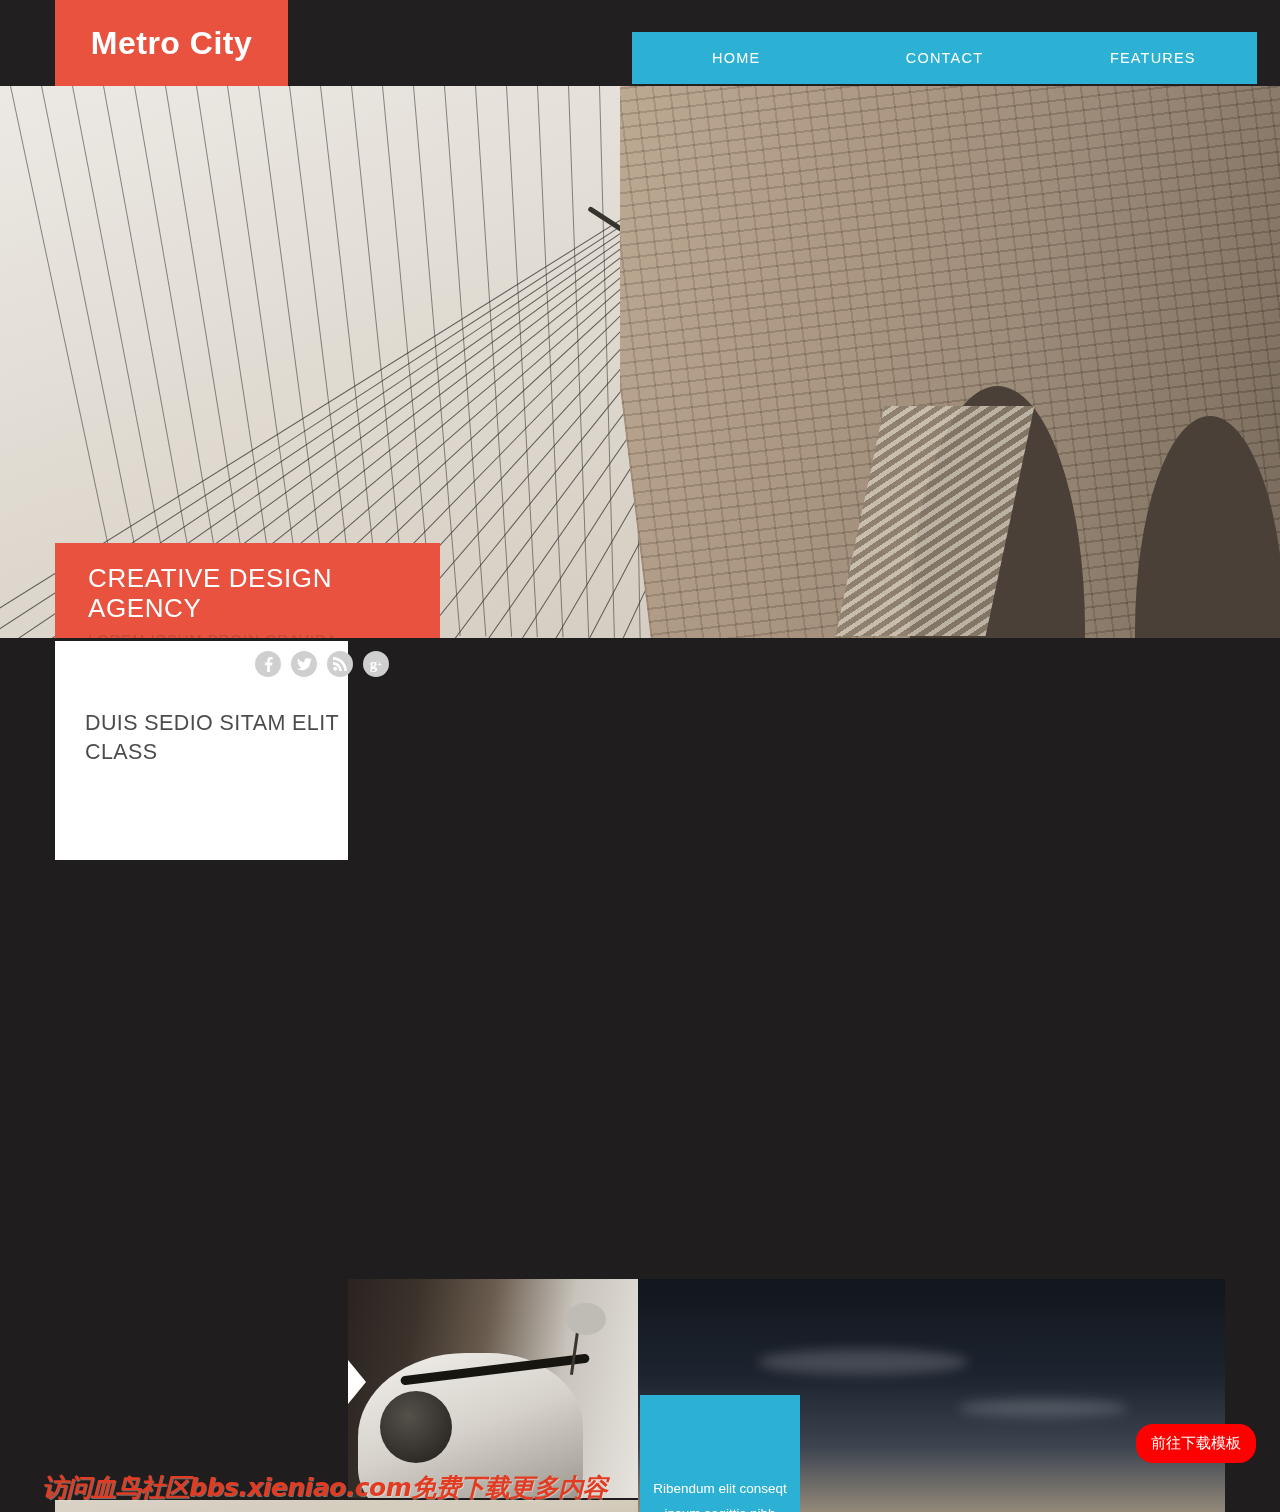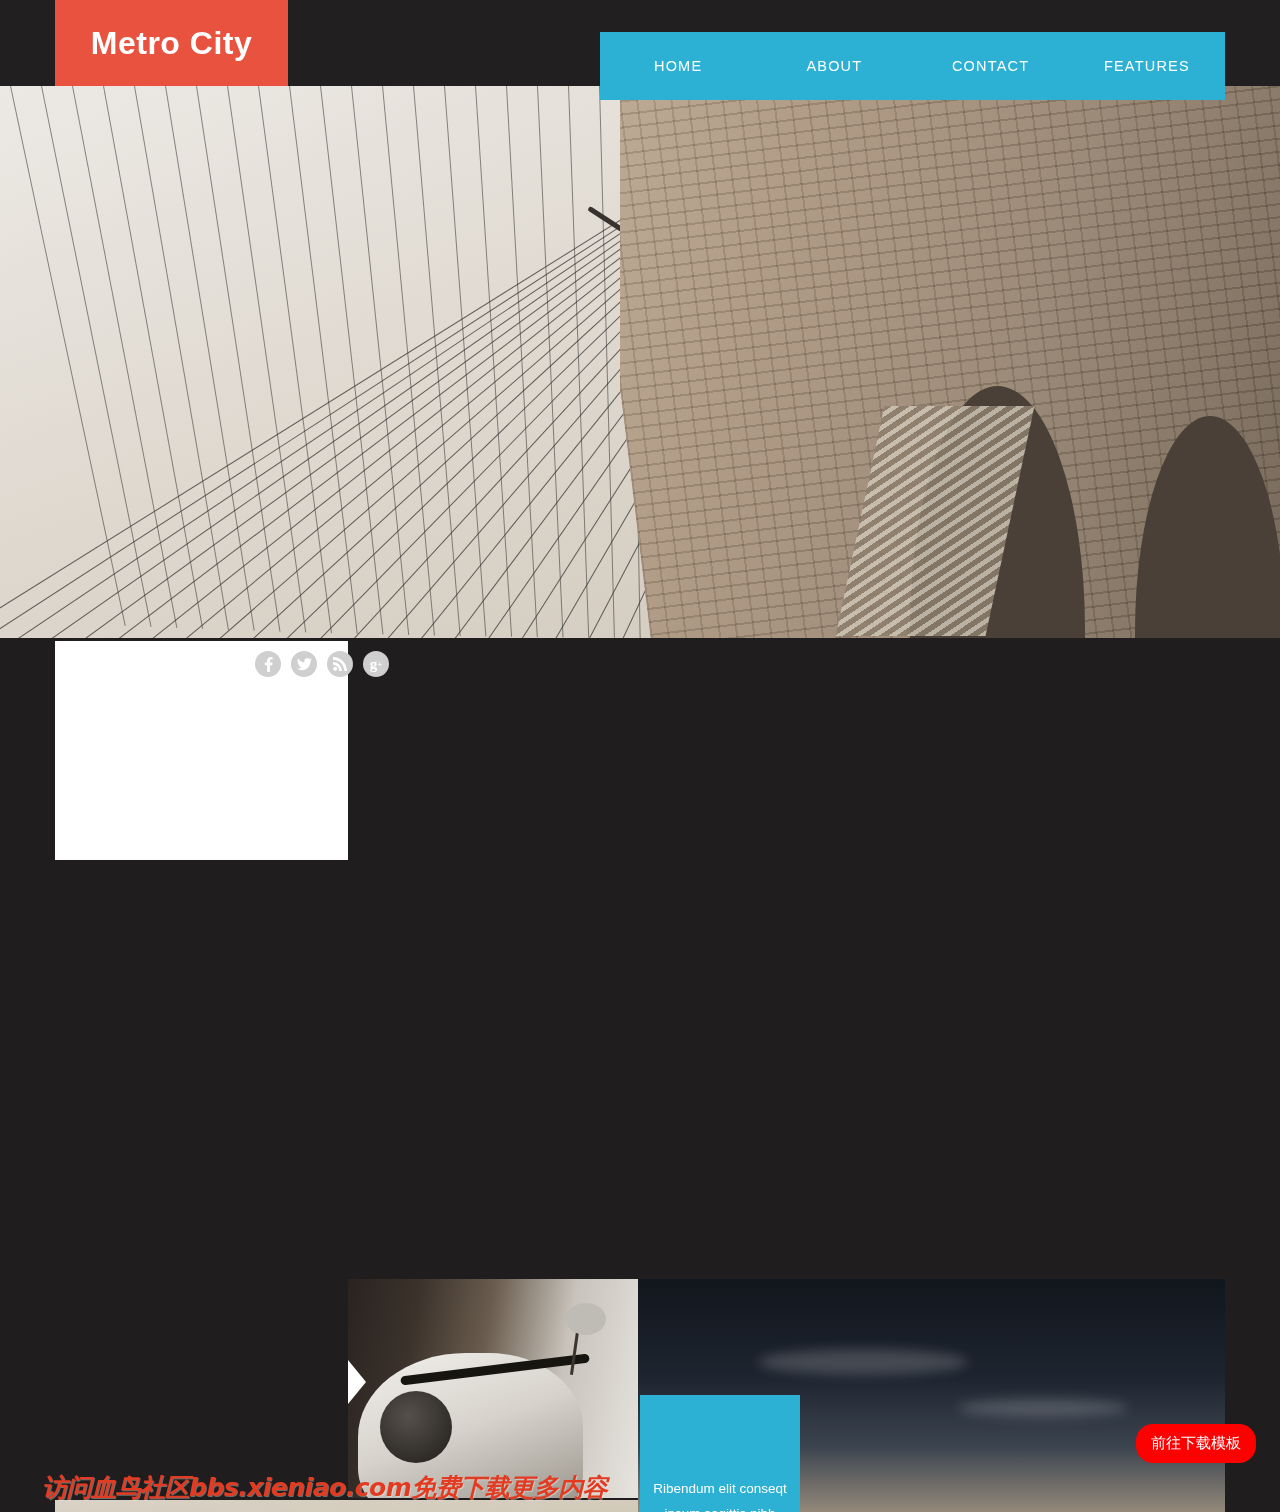--- a/index.html
+++ b/index.html
@@ -12,21 +12,21 @@
   .page { position: relative; width: 1280px; height: 1512px; background: #1f1d1d; overflow: hidden; }
 
   
   .header { position: absolute; left: 0; top: 0; width: 1280px; height: 86px; background: #211f1f; z-index: 30; }
   .logo {
     position: absolute; left: 55px; top: 0; width: 233px; height: 86px;
     background: #e8523f; display: flex; align-items: center; justify-content: center;
   }
   .logo-text { color: #ffffff; font-size: 32px; font-weight: bold; letter-spacing: 0.5px; }
   .nav {
-    position: absolute; left: 600px; top: 32px; width: 625px; height: 68px;
+    position: absolute; left: 632px; top: 32px; width: 625px; height: 52px;
     background: #2cb0d3; display: flex; align-items: center;
   }
   .nav a {
     flex: 1; text-align: center; color: #ffffff; font-size: 14.5px;
     letter-spacing: 1.2px; text-decoration: none; line-height: 54px; height: 54px;
   }
 
   
   .hero { position: absolute; left: 0; top: 86px; width: 1280px; height: 552px; overflow: hidden; background: #cfc9c0; }
   .hero-photo { position: absolute; inset: 0; }
@@ -155,21 +155,20 @@
 <body>
 
 <div class="page">
 
   <div class="header">
     <div class="logo">
       <span class="logo-text">Metro City</span>
     </div>
     <nav class="nav">
       <a href="#">HOME</a>
-      <a href="#">ABOUT</a>
       <a href="#">CONTACT</a>
       <a href="#">FEATURES</a>
     </nav>
   </div>
 
   <div class="hero">
     <div class="hero-photo">
       <div class="hero-sky"></div>
       <div class="cables" id="cables">
           <i style="left:900px;top:-40px;width:1132.0777358467924px;height:1px;transform:rotate(147.99461679191648deg);opacity:.75"></i>
@@ -220,20 +219,24 @@
           <i style="left:640px;top:60px;width:720px;height:7px;transform:rotate(28deg);background:#2b2927;border-radius:4px"></i>
           <i style="left:590px;top:120px;width:700px;height:5px;transform:rotate(33deg);background:#37342f;border-radius:3px"></i>
         </div>
       <div class="tower">
         <div class="tower-body"></div>
       </div>
       <div class="arch a1"></div>
       <div class="arch a2"></div>
       <div class="stairs"></div>
     </div>
+    <div class="hero-caption">
+      <div class="hero-title">CREATIVE DESIGN AGENCY</div>
+      <div class="hero-sub">LOREM IPSUM PROIN GRAVIDA</div>
+    </div>
   </div>
 
   <div class="grid">
 
     <div class="card-white" id="b1">
       <div class="soc" id="b1soc">
         <span>
             <svg width="9" height="15" viewBox="0 0 9 15">
               <path fill="#fff" d="M5.9 15V8.2h2.3l.35-2.65H5.9V3.86c0-.77.21-1.29 1.31-1.29h1.4V.2C8.37.17 7.54.1 6.57.1 4.55.1 3.17 1.33 3.17 3.6v1.95H.86V8.2h2.31V15z"></path>
             </svg>
@@ -245,20 +248,21 @@
           </span>
         <span>
             <svg width="14" height="14" viewBox="0 0 14 14">
               <circle cx="2.2" cy="11.8" r="2" fill="#fff"></circle>
               <path fill="#fff" d="M0 5.1v2.7c3.4 0 6.2 2.8 6.2 6.2h2.7C8.9 9.1 4.9 5.1 0 5.1z"></path>
               <path fill="#fff" d="M0 0v2.7c6.2 0 11.3 5.1 11.3 11.3H14C14 6.3 7.7 0 0 0z"></path>
             </svg>
           </span>
         <span>g<sup style="font-size:9px">+</sup></span>
       </div>
+      <h3 class="card-h">DUIS SEDIO SITAM ELIT CLASS</h3>
     </div>
     <div class="pointer"></div>
 
     <div class="ph" id="p-scooter">
       <div class="scooter-bg"></div>
       <div class="scooter-body"></div>
       <div class="scooter-lamp"></div>
       <div class="scooter-bar"></div>
       <div class="scooter-mstem"></div>
       <div class="scooter-mirror"></div>

